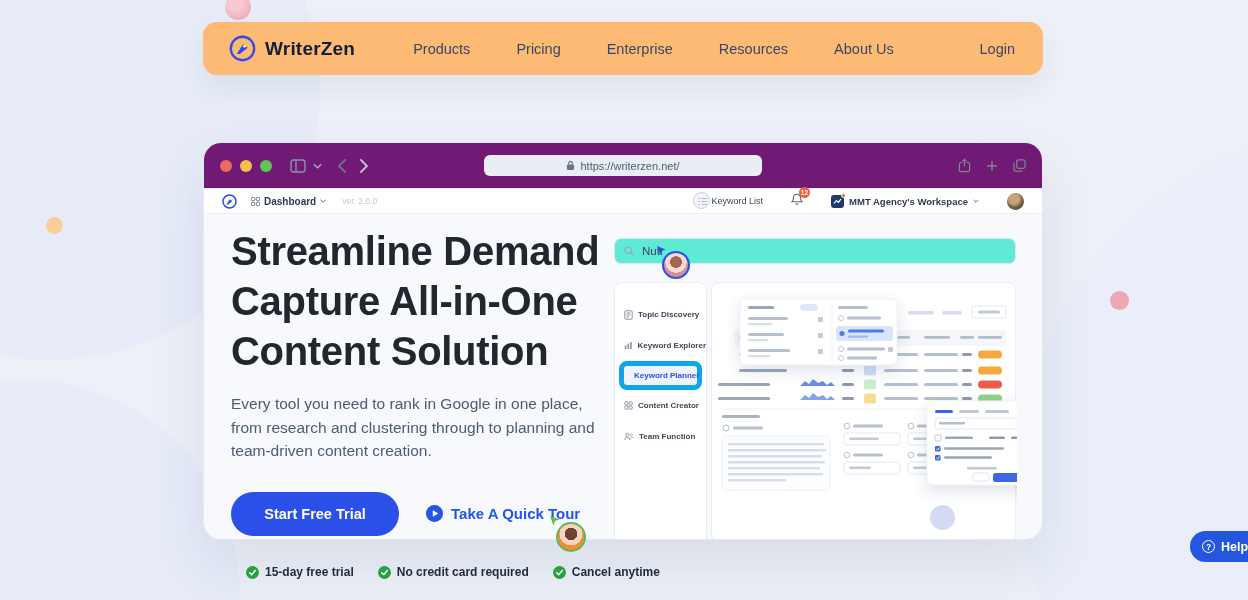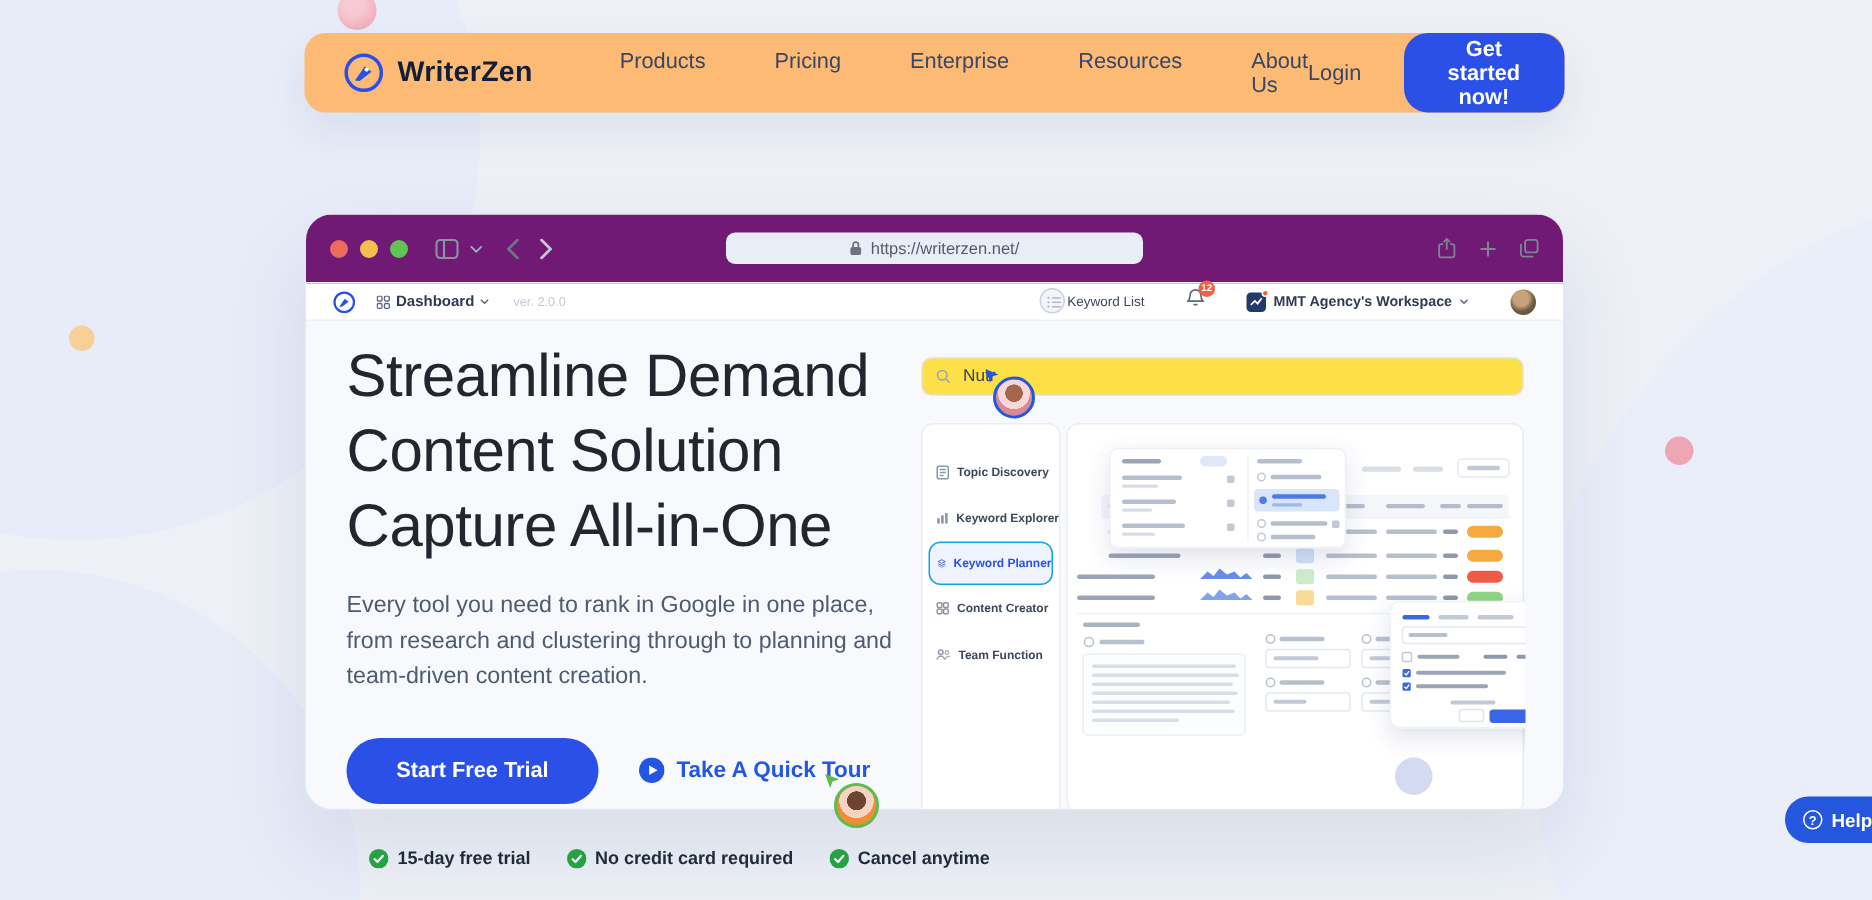--- a/index.html
+++ b/index.html
@@ -63,50 +63,50 @@
     display:flex;align-items:center;justify-content:center;}
   .ws-dot{position:absolute;top:-2px;right:-2px;width:5px;height:5px;border-radius:50%;
     background:#f2603d;border:1px solid #fff;}
   .ws-label{font-size:9.5px;font-weight:700;color:#2e3a52;}
   .avatar-s{width:17px;height:17px;border-radius:50%;cursor:pointer;
     background:radial-gradient(circle at 42% 35%,#c7a27a 0 34%,#6f5a43 58%,#49583c 100%);}
   
   .content{position:relative;height:327px;background:#f7f9fc;}
   
   .hero{position:absolute;left:27px;top:12px;width:380px;z-index:3;}
-  .hero-title{font-size:40px;line-height:50px;font-weight:400;color:#23262e;letter-spacing:-.3px;}
+  .hero-title{font-size:40px;line-height:50px;font-weight:700;color:#23262e;letter-spacing:-.3px;}
   .hero-title span{display:block;white-space:nowrap;}
   .hero-desc{margin-top:16px;font-size:15.5px;line-height:23.5px;color:#4e5b70;width:375px;}
   .hero-actions{margin-top:29px;display:flex;align-items:center;gap:27px;}
   .btn-trial{width:168px;height:44px;border:0;border-radius:23px;background:#2b50e7;color:#fff;
     font-family:inherit;font-size:14.5px;font-weight:600;cursor:pointer;}
   .quick-tour{display:flex;align-items:center;gap:8px;color:#2456e4;font-size:15px;font-weight:700;
     cursor:pointer;}
   
-  .searchbar{position:absolute;left:410px;top:24px;width:402px;height:26px;background:#fde047;
+  .searchbar{position:absolute;left:410px;top:24px;width:402px;height:26px;background:#5eead4;
     border:1px solid #e1e7f0;border-radius:7px;display:flex;align-items:center;gap:6px;
     padding:0 9px;z-index:2;}
   .searchbar input{border:0;outline:0;flex:1;font-family:inherit;font-size:11.5px;color:#3b4557;
     background:transparent;}
   
   .cursor1{position:absolute;left:452px;top:31px;z-index:6;}
   .cursor1 .ring, .cursor2 .ring{border-radius:50%;overflow:hidden;}
   .cursor1 .ring{width:28px;height:28px;border:2px solid #2456e4;margin:6px 0 0 6px;
     background:radial-gradient(circle at 50% 38%,#a2674d 0 30%,#f8d7da 31% 55%,#d98a94 56%);}
   .cursor2{position:absolute;left:549px;top:515px;z-index:6;}
   .cursor2 .ring{width:30px;height:30px;border:2px solid #5fbb4e;margin:7px 0 0 7px;
     background:radial-gradient(circle at 50% 38%,#6e4430 0 30%,#f9d3c2 31% 55%,#f08c3a 56%);}
   .cursor1 svg, .cursor2 svg{position:absolute;left:0;top:0;}
   
   .dash-side{position:absolute;left:410px;top:68px;width:93px;height:260px;background:#fff;
     border:1px solid #e9edf4;border-radius:8px 8px 0 0;padding-top:16px;z-index:2;}
   .side-item{position:relative;height:31px;display:flex;align-items:center;gap:5px;
     padding-left:9px;color:#8b95a6;cursor:pointer;}
   .side-item .lbl{font-size:8px;font-weight:700;color:#3c4759;white-space:nowrap;}
-  .side-item.active{margin:0 4px;padding-left:5px;height:29px;border:1px solid #0ea5e9;
+  .side-item.active{margin:0 4px;padding-left:5px;height:29px;border:5px solid #0ea5e9;
     background:#eef3fe;border-radius:8px;color:#2b50e7;}
   .side-item.active .lbl{color:#2b50e7;}
   
   .dash-main{position:absolute;left:507px;top:68px;width:305px;height:260px;background:#fff;
     border:1px solid #e9edf4;border-radius:8px;z-index:2;}
   .dash-main svg{display:block;}
   
   .bullets{position:absolute;left:246px;top:565px;display:flex;gap:24px;align-items:center;z-index:2;}
   .bullet{display:flex;align-items:center;gap:6px;font-size:12px;font-weight:700;color:#1f2a3a;}
   
@@ -140,21 +140,20 @@
     </div>
     <div class="nav-links">
       <span class="nav-link">Products</span>
       <span class="nav-link">Pricing</span>
       <span class="nav-link">Enterprise</span>
       <span class="nav-link">Resources</span>
       <span class="nav-link">About Us</span>
     </div>
     <div class="nav-right">
       <span class="login">Login</span>
-      <button class="cta-btn">Get started now!</button>
     </div>
   </nav>
 
   <div class="browser">
 
     <div class="b-toolbar">
       <div class="lights">
         <span class="light l-red"></span>
         <span class="light l-yel"></span>
         <span class="light l-grn"></span>
@@ -252,22 +251,22 @@
         </div>
         <span class="avatar-s"></span>
       </div>
     </div>
 
     <div class="content">
 
       <div class="hero">
         <h1 class="hero-title" style="margin:0;">
           <span>Streamline Demand</span>
+          <span>Capture All-in-One</span>
           <span>Content Solution</span>
-          <span>Capture All-in-One</span>
         </h1>
         <p class="hero-desc" style="margin:16px 0 0 0;">Every tool you need to rank in Google in one place, from research and clustering through to planning and team-driven content creation.</p>
         <div class="hero-actions">
           <button class="btn-trial">Start Free Trial</button>
           <div class="quick-tour">
             <svg width="17" height="17" viewBox="0 0 14 14">
               <circle cx="7" cy="7" r="7" fill="#2456e4"></circle>
               <path d="M5.6 4.4 L10.2 7 L5.6 9.6 Z" fill="#fff"></path>
             </svg>
             <span>Take A Quick Tour</span>

